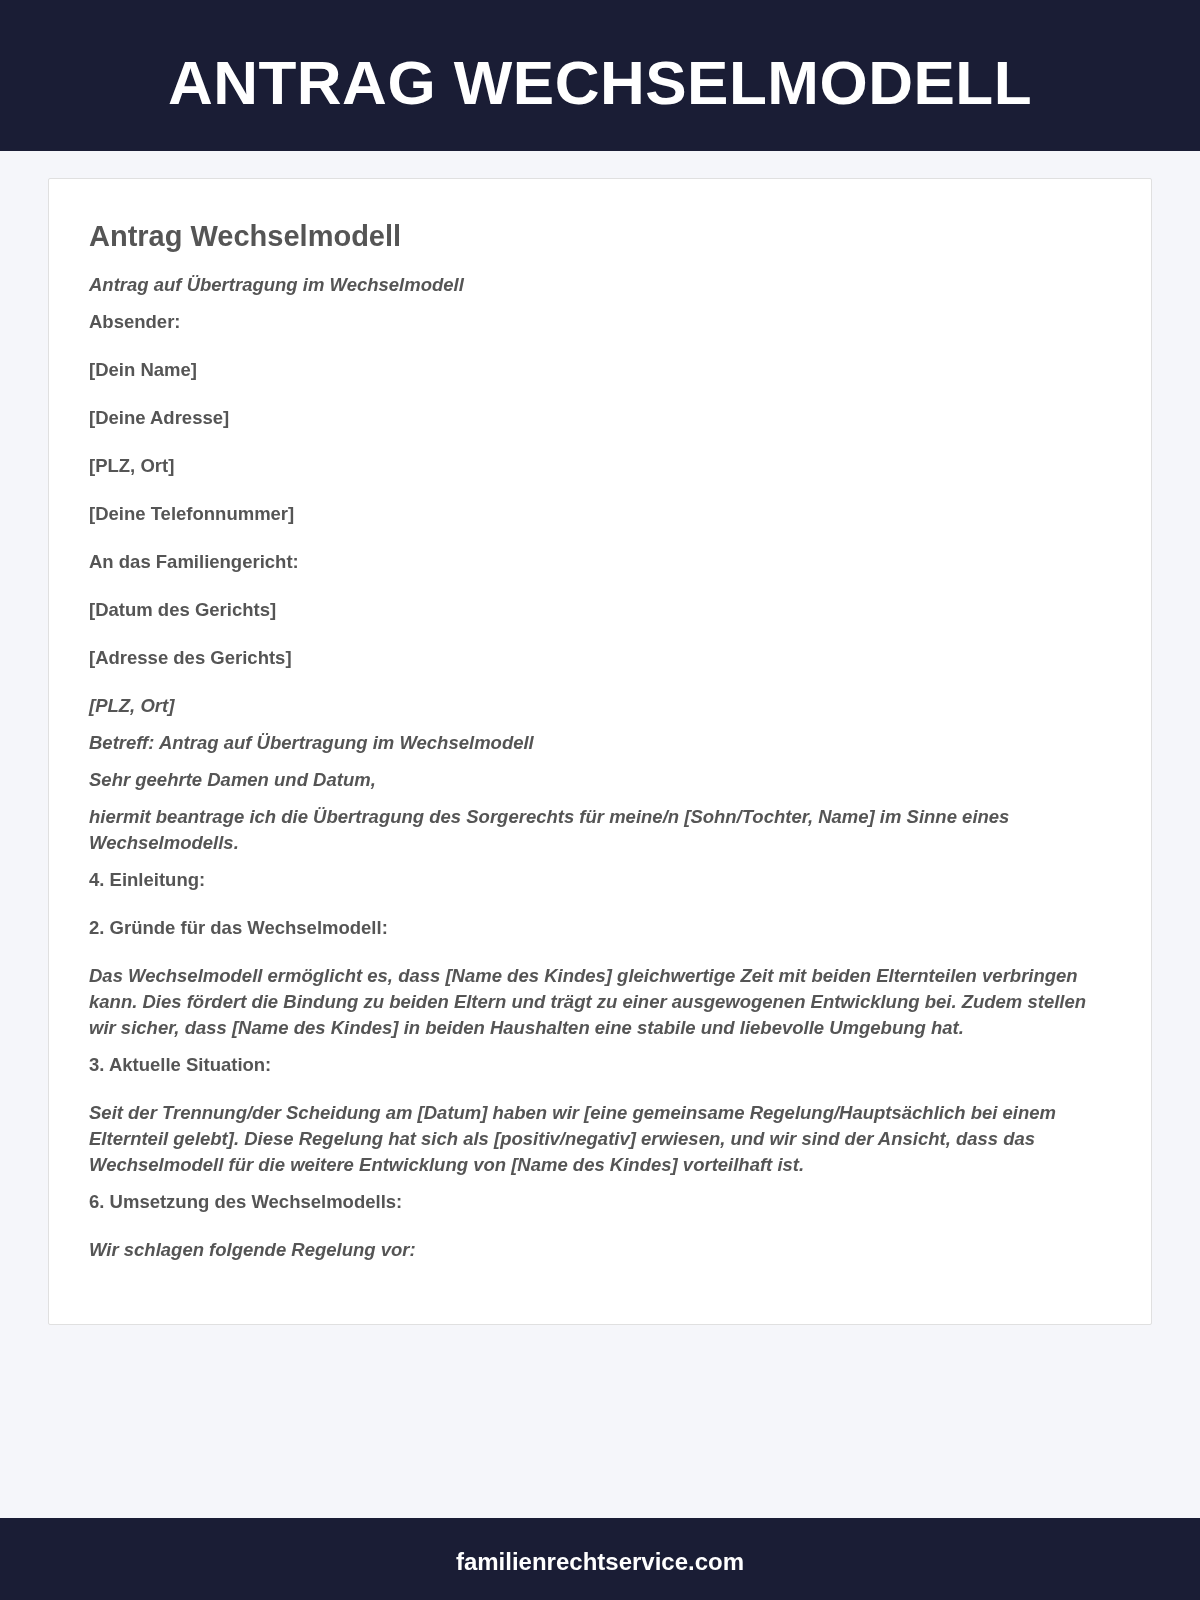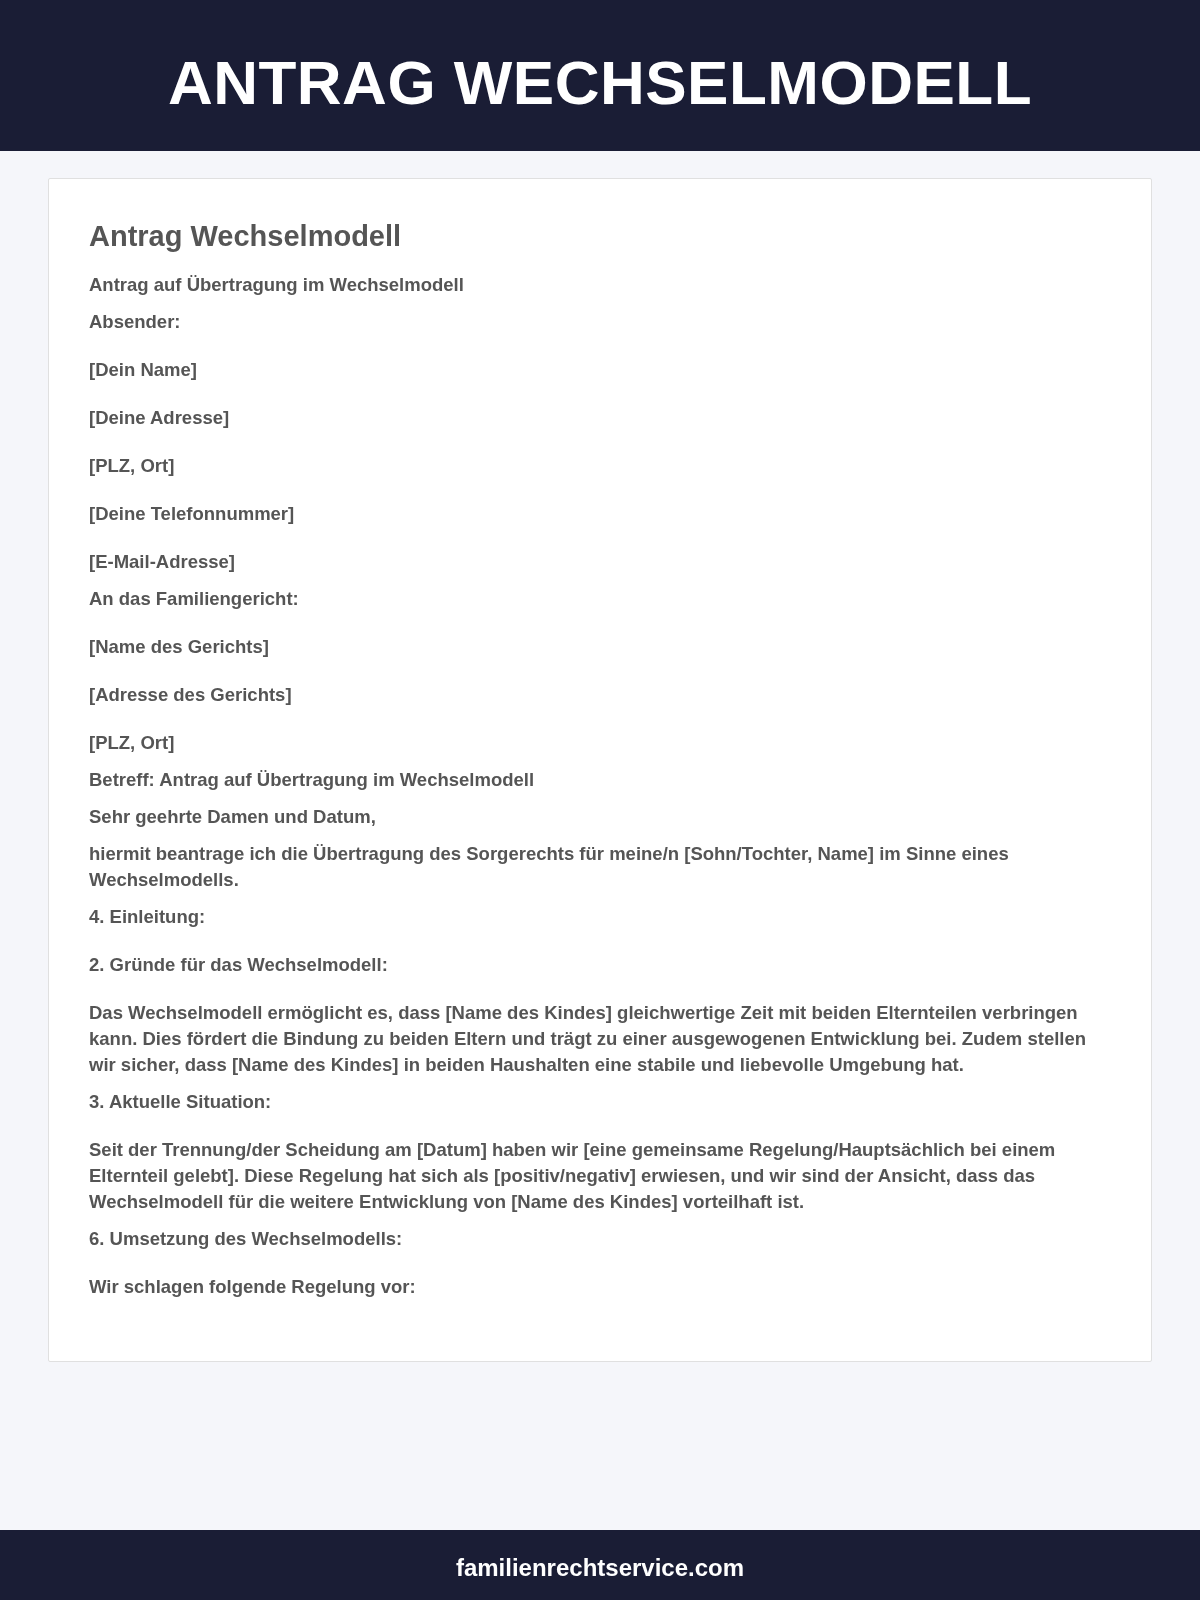--- a/index.html
+++ b/index.html
@@ -23,21 +23,21 @@
     display:flex;align-items:center;justify-content:center;
   }
   .site-header{height:151px;}
   .site-header h1{
     margin:14px 0 0 0;
     font-size:62px;
     font-weight:700;
     letter-spacing:0.5px;
     color:#ffffff;
   }
-  .site-footer{height:70px;text-align:right;}
+  .site-footer{height:82px;text-align:right;}
   .footer-text{
     font-size:24px;
     font-weight:700;
     margin-top:6px;
   }
   main{
     flex:1 1 auto;
     padding-top:27px;
   }
   .card{
@@ -54,43 +54,42 @@
     font-weight:700;
     color:var(--text);
   }
   .para{
     margin:0;
     font-size:18.5px;
     line-height:26px;
     font-weight:700;
     color:var(--text);
   }
-  .para.mb-sm{margin-bottom:11px;}
+  .para.mb-sm{margin-bottom:11px;font-style:italic;}
   .para.mb-lg{margin-bottom:22px;}
 </style>
 </head>
 <body>
 
 <header class="banner site-header">
   <h1>ANTRAG WECHSELMODELL</h1>
 </header>
 
 <main>
   <section class="card">
     <h2 class="doc-heading">Antrag Wechselmodell</h2>
     <div>
         <p class="para mb-sm">Antrag auf Übertragung im Wechselmodell</p>
         <p class="para mb-lg">Absender:</p>
         <p class="para mb-lg">[Dein Name]</p>
         <p class="para mb-lg">[Deine Adresse]</p>
         <p class="para mb-lg">[PLZ, Ort]</p>
         <p class="para mb-lg">[Deine Telefonnummer]</p>
-        <p class="para mb-sm">[E-Mail-Adresse]</p>
         <p class="para mb-lg">An das Familiengericht:</p>
-        <p class="para mb-lg">[Name des Gerichts]</p>
+        <p class="para mb-lg">[Datum des Gerichts]</p>
         <p class="para mb-lg">[Adresse des Gerichts]</p>
         <p class="para mb-sm">[PLZ, Ort]</p>
         <p class="para mb-sm">Betreff: Antrag auf Übertragung im Wechselmodell</p>
         <p class="para mb-sm">Sehr geehrte Damen und Datum,</p>
         <p class="para mb-sm">hiermit beantrage ich die Übertragung des Sorgerechts für meine/n [Sohn/Tochter, Name] im Sinne eines Wechselmodells.</p>
         <p class="para mb-lg">4. Einleitung:</p>
         <p class="para mb-lg">2. Gründe für das Wechselmodell:</p>
         <p class="para mb-sm">Das Wechselmodell ermöglicht es, dass [Name des Kindes] gleichwertige Zeit mit beiden Elternteilen verbringen kann. Dies fördert die Bindung zu beiden Eltern und trägt zu einer ausgewogenen Entwicklung bei. Zudem stellen wir sicher, dass [Name des Kindes] in beiden Haushalten eine stabile und liebevolle Umgebung hat.</p>
         <p class="para mb-lg">3. Aktuelle Situation:</p>
         <p class="para mb-sm">Seit der Trennung/der Scheidung am [Datum] haben wir [eine gemeinsame Regelung/Hauptsächlich bei einem Elternteil gelebt]. Diese Regelung hat sich als [positiv/negativ] erwiesen, und wir sind der Ansicht, dass das Wechselmodell für die weitere Entwicklung von [Name des Kindes] vorteilhaft ist.</p>

